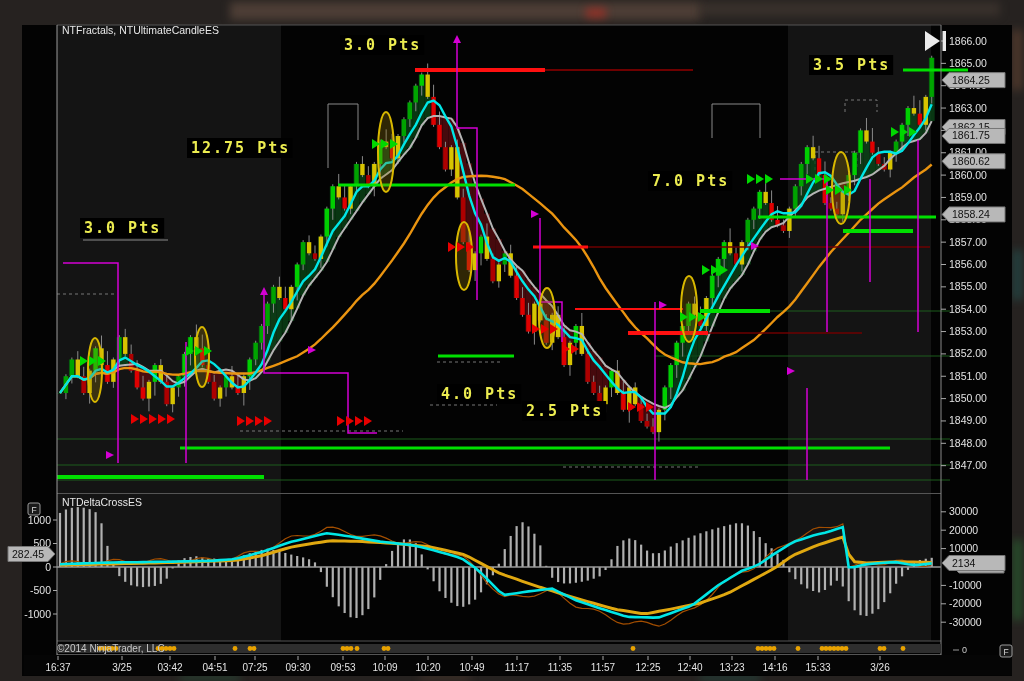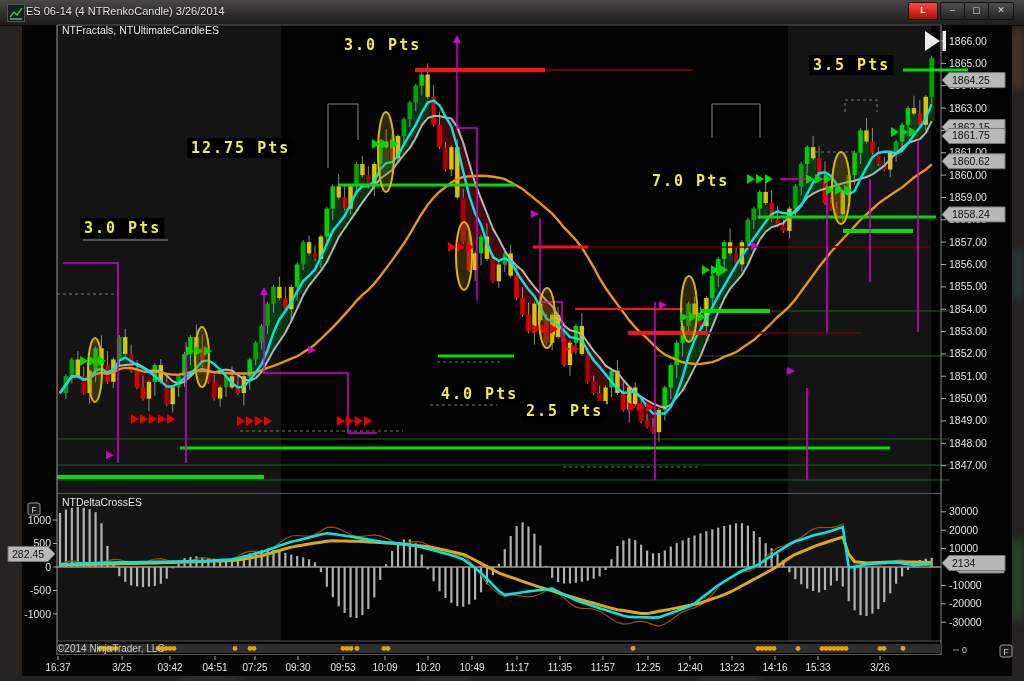--- a/index.html
+++ b/index.html
@@ -26,33 +26,20 @@
 <div class="smudge" style="left:230px;top:2px;width:470px;height:18px;background:rgba(125,95,80,0.45);"></div>
 <div class="smudge" style="left:700px;top:2px;width:300px;height:14px;background:rgba(100,82,70,0.3);"></div>
 <div class="smudge" style="left:586px;top:8px;width:20px;height:10px;background:rgba(200,40,30,0.55);"></div>
 <div class="smudge" style="left:1012px;top:30px;width:10px;height:60px;background:rgba(140,90,60,0.4);"></div>
 <div class="smudge" style="left:1013px;top:250px;width:9px;height:50px;background:rgba(30,130,130,0.35);"></div>
 <div class="smudge" style="left:1013px;top:540px;width:9px;height:80px;background:rgba(40,150,60,0.4);"></div>
 <div class="smudge" style="left:180px;top:675px;width:60px;height:5px;background:rgba(40,130,90,0.4);"></div>
 <div class="smudge" style="left:420px;top:675px;width:50px;height:5px;background:rgba(120,80,60,0.4);"></div>
 <div class="smudge" style="left:700px;top:675px;width:60px;height:5px;background:rgba(30,140,120,0.35);"></div>
 
-<div id="titlebar">
-  <div id="app-icon">
-    <svg width="16" height="16">
-          <polyline points="2,12 6,7 9,10 14,3" stroke="#3fbf3f" stroke-width="1.5" fill="none"></polyline>
-          <line x1="2" y1="14" x2="14" y2="14" stroke="#cccccc" stroke-width="1"></line>
-        </svg>
-  </div>
-  <span id="title-text">ES 06-14 (4 NTRenkoCandle)  3/26/2014</span>
-  <div id="btn-link" class="winbtn">L</div>
-  <div id="btn-min" class="winbtn">–</div>
-  <div id="btn-max" class="winbtn">▢</div>
-  <div id="btn-close" class="winbtn">✕</div>
-</div>
 
 <div id="chartbg"></div>
 <svg id="chart-svg" width="1024" height="681">
       <g>
         <rect x="57" y="25" width="224" height="616" fill="#141414"></rect>
         <rect x="788" y="25" width="143" height="616" fill="#141414"></rect>
       </g>
       <g>
         <path d="M83.0 240.0 L168.0 240.0" stroke="#8a8a8a" stroke-width="1" fill="none"></path>
         <path d="M328.0 168.0 L328.0 104.0 L358.0 104.0 L358.0 140.0" stroke="#8a8a8a" stroke-width="1" fill="none"></path>

